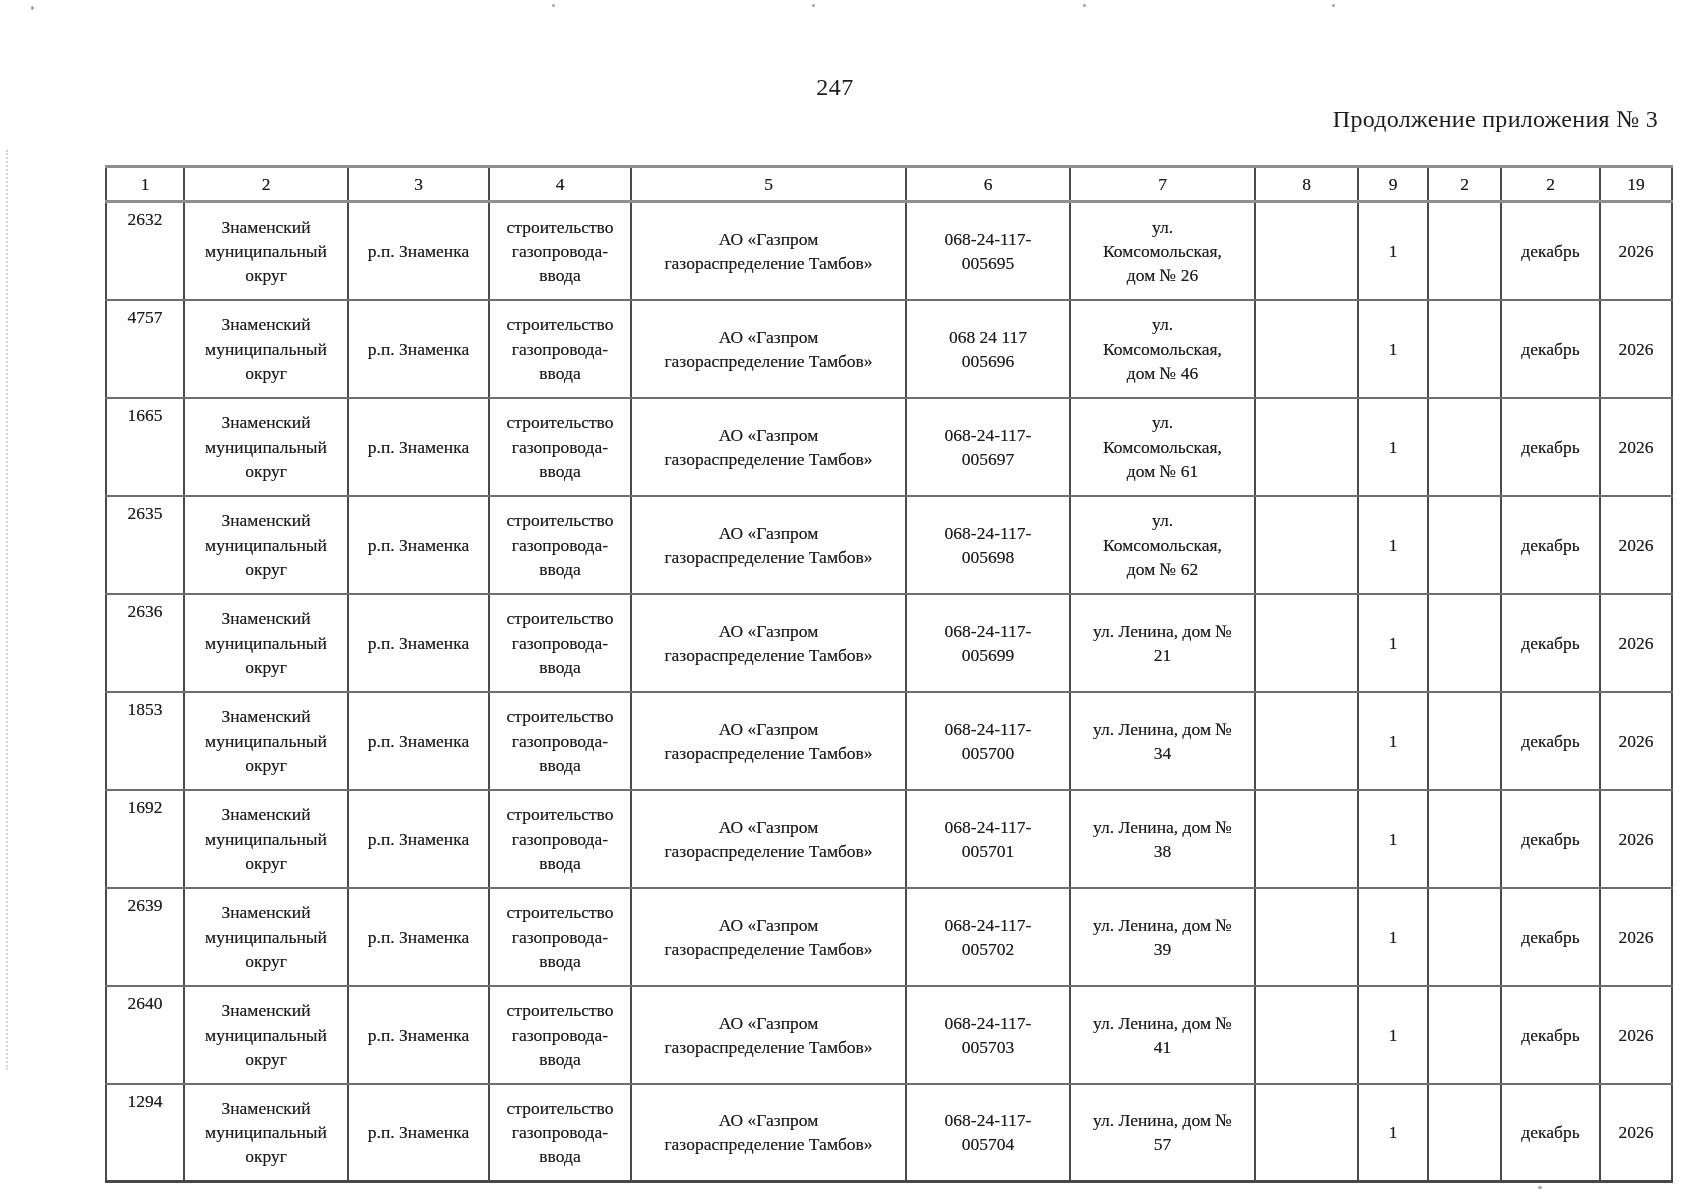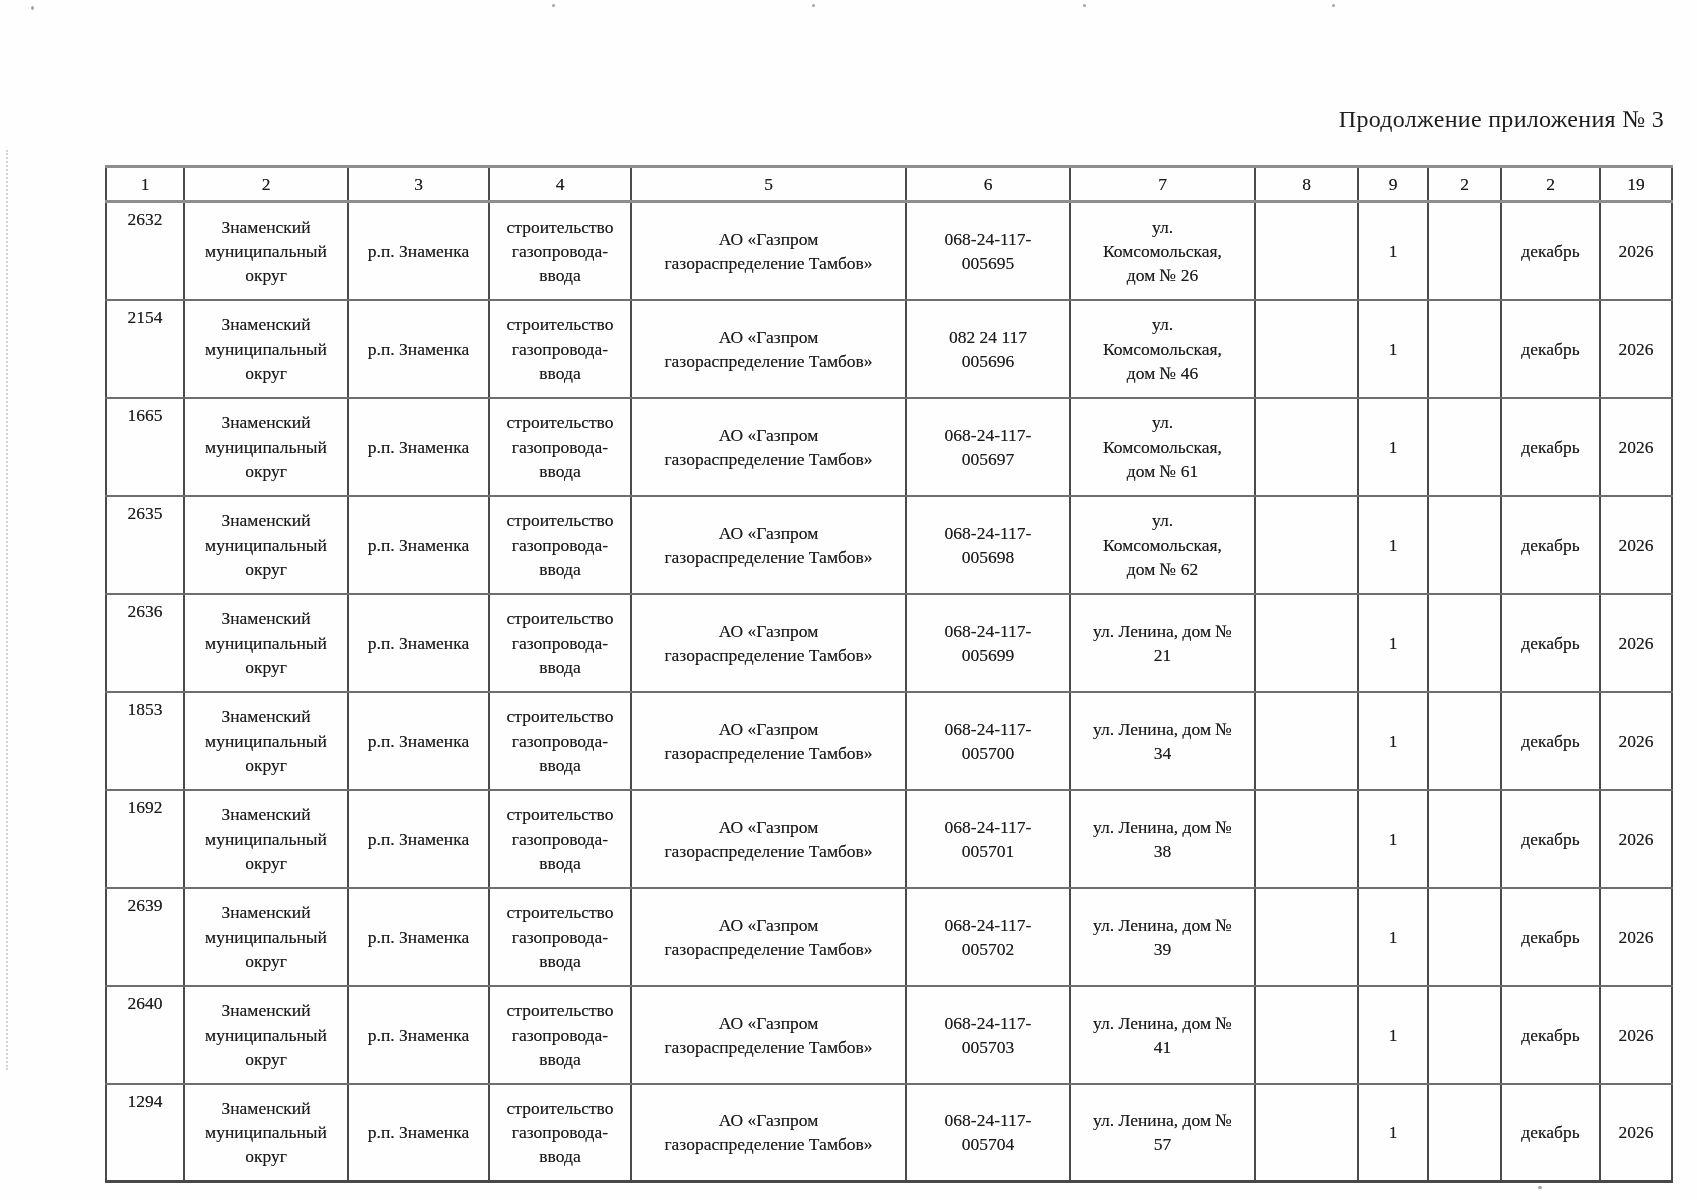--- a/index.html
+++ b/index.html
@@ -21,21 +21,21 @@
     top: 74px;
     left: 0;
     width: 1670px;
     text-align: center;
     font-size: 24px;
     letter-spacing: 0.5px;
   }
   .continuation {
     position: absolute;
     top: 106px;
-    left: 98px;
+    left: 92px;
     width: 1566px;
     text-align: right;
     font-size: 24px;
     letter-spacing: 0.3px;
     font-family: Liberation Serif, serif;
   }
   table.doc-table {
     position: absolute;
     left: 105px;
     top: 165px;
@@ -75,20 +75,21 @@
     left: 6px; top: 150px; height: 920px; width: 0;
     border-left: 2px dotted rgba(110,110,110,0.30);
   }
   .a-dot { background: rgba(90,90,90,0.55); border-radius: 50%; }
 </style>
 </head>
 <body>
 
 <div class="page">
 
+  <div class="page-number">247</div>
 
   <div class="continuation">Продолжение приложения № 3</div>
 
   <table class="doc-table">
     <colgroup>
       <col style="width:78px">
       <col style="width:164px">
       <col style="width:141px">
       <col style="width:142px">
       <col style="width:275px">
@@ -133,31 +134,31 @@
           <td class="c-mid">ул.
 Комсомольская,
 дом № 26</td>
           <td class="c-mid"></td>
           <td class="c-mid">1</td>
           <td class="c-mid"></td>
           <td class="c-mid">декабрь</td>
           <td class="c-mid">2026</td>
         </tr>
         <tr>
-          <td class="c-num">2154</td>
-          <td class="c-mid">Знаменский
-муниципальный
-округ</td>
-          <td class="c-mid">р.п. Знаменка</td>
-          <td class="c-mid">строительство
-газопровода-
-ввода</td>
-          <td class="c-mid">АО «Газпром
-газораспределение Тамбов»</td>
-          <td class="c-mid">082 24 117
+          <td class="c-num">4757</td>
+          <td class="c-mid">Знаменский
+муниципальный
+округ</td>
+          <td class="c-mid">р.п. Знаменка</td>
+          <td class="c-mid">строительство
+газопровода-
+ввода</td>
+          <td class="c-mid">АО «Газпром
+газораспределение Тамбов»</td>
+          <td class="c-mid">068 24 117
 005696</td>
           <td class="c-mid">ул.
 Комсомольская,
 дом № 46</td>
           <td class="c-mid"></td>
           <td class="c-mid">1</td>
           <td class="c-mid"></td>
           <td class="c-mid">декабрь</td>
           <td class="c-mid">2026</td>
         </tr>

